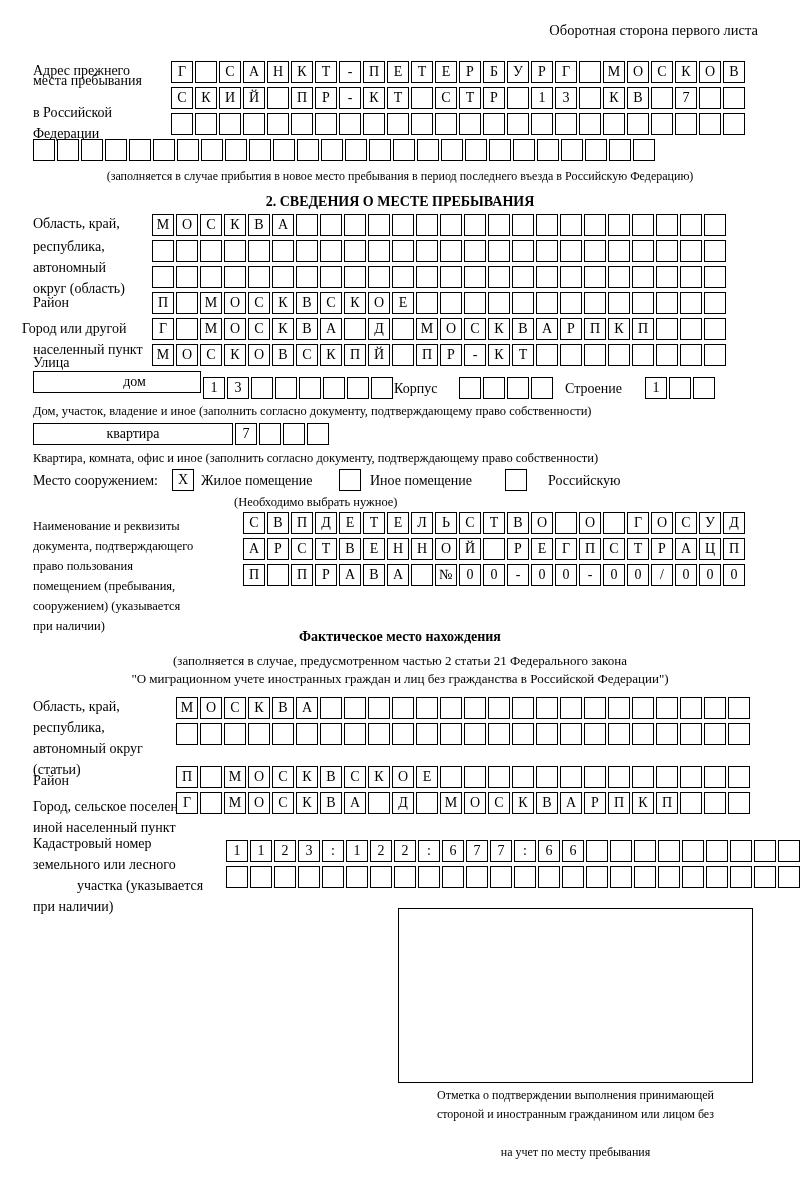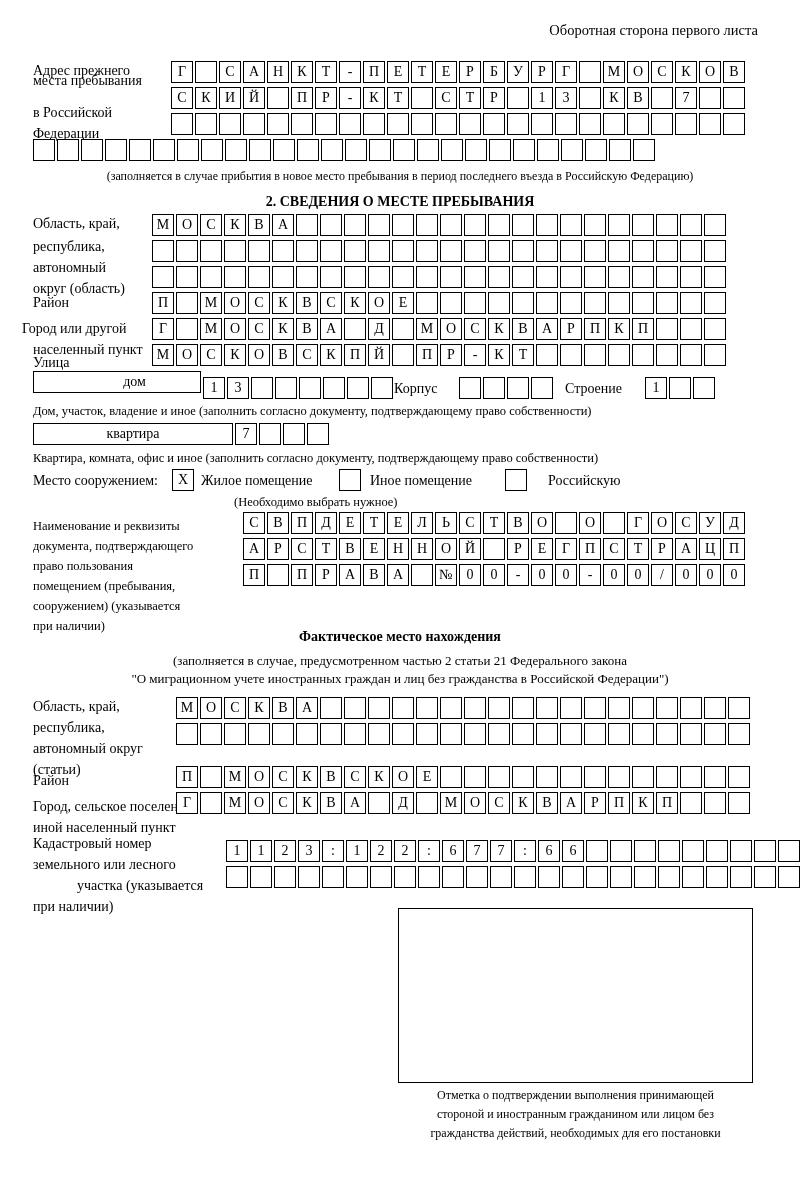--- a/index.html
+++ b/index.html
@@ -681,15 +681,15 @@
       <div class="cell"></div>
       <div class="cell"></div>
       <div class="cell"></div>
       <div class="cell"></div>
       <div class="cell"></div>
     </div>
 
   <div class="bigbox" style="left:398px; top:908px; width:355px; height:175px;"></div>
   <div class="footnote" style="left:383px; top:1087px; width:385px;">Отметка о подтверждении выполнения принимающей</div>
   <div class="footnote" style="left:383px; top:1106px; width:385px;">стороной и иностранным гражданином или лицом без</div>
-  <div class="footnote" style="left:383px; top:1125px; width:385px;">гражданства действий, необходимых для его постановки</div>
+  <div class="footnote" style="left:383px; top:1144px; width:385px;">на учет по месту пребывания</div>
 
 </div>
 
 </body></html>

